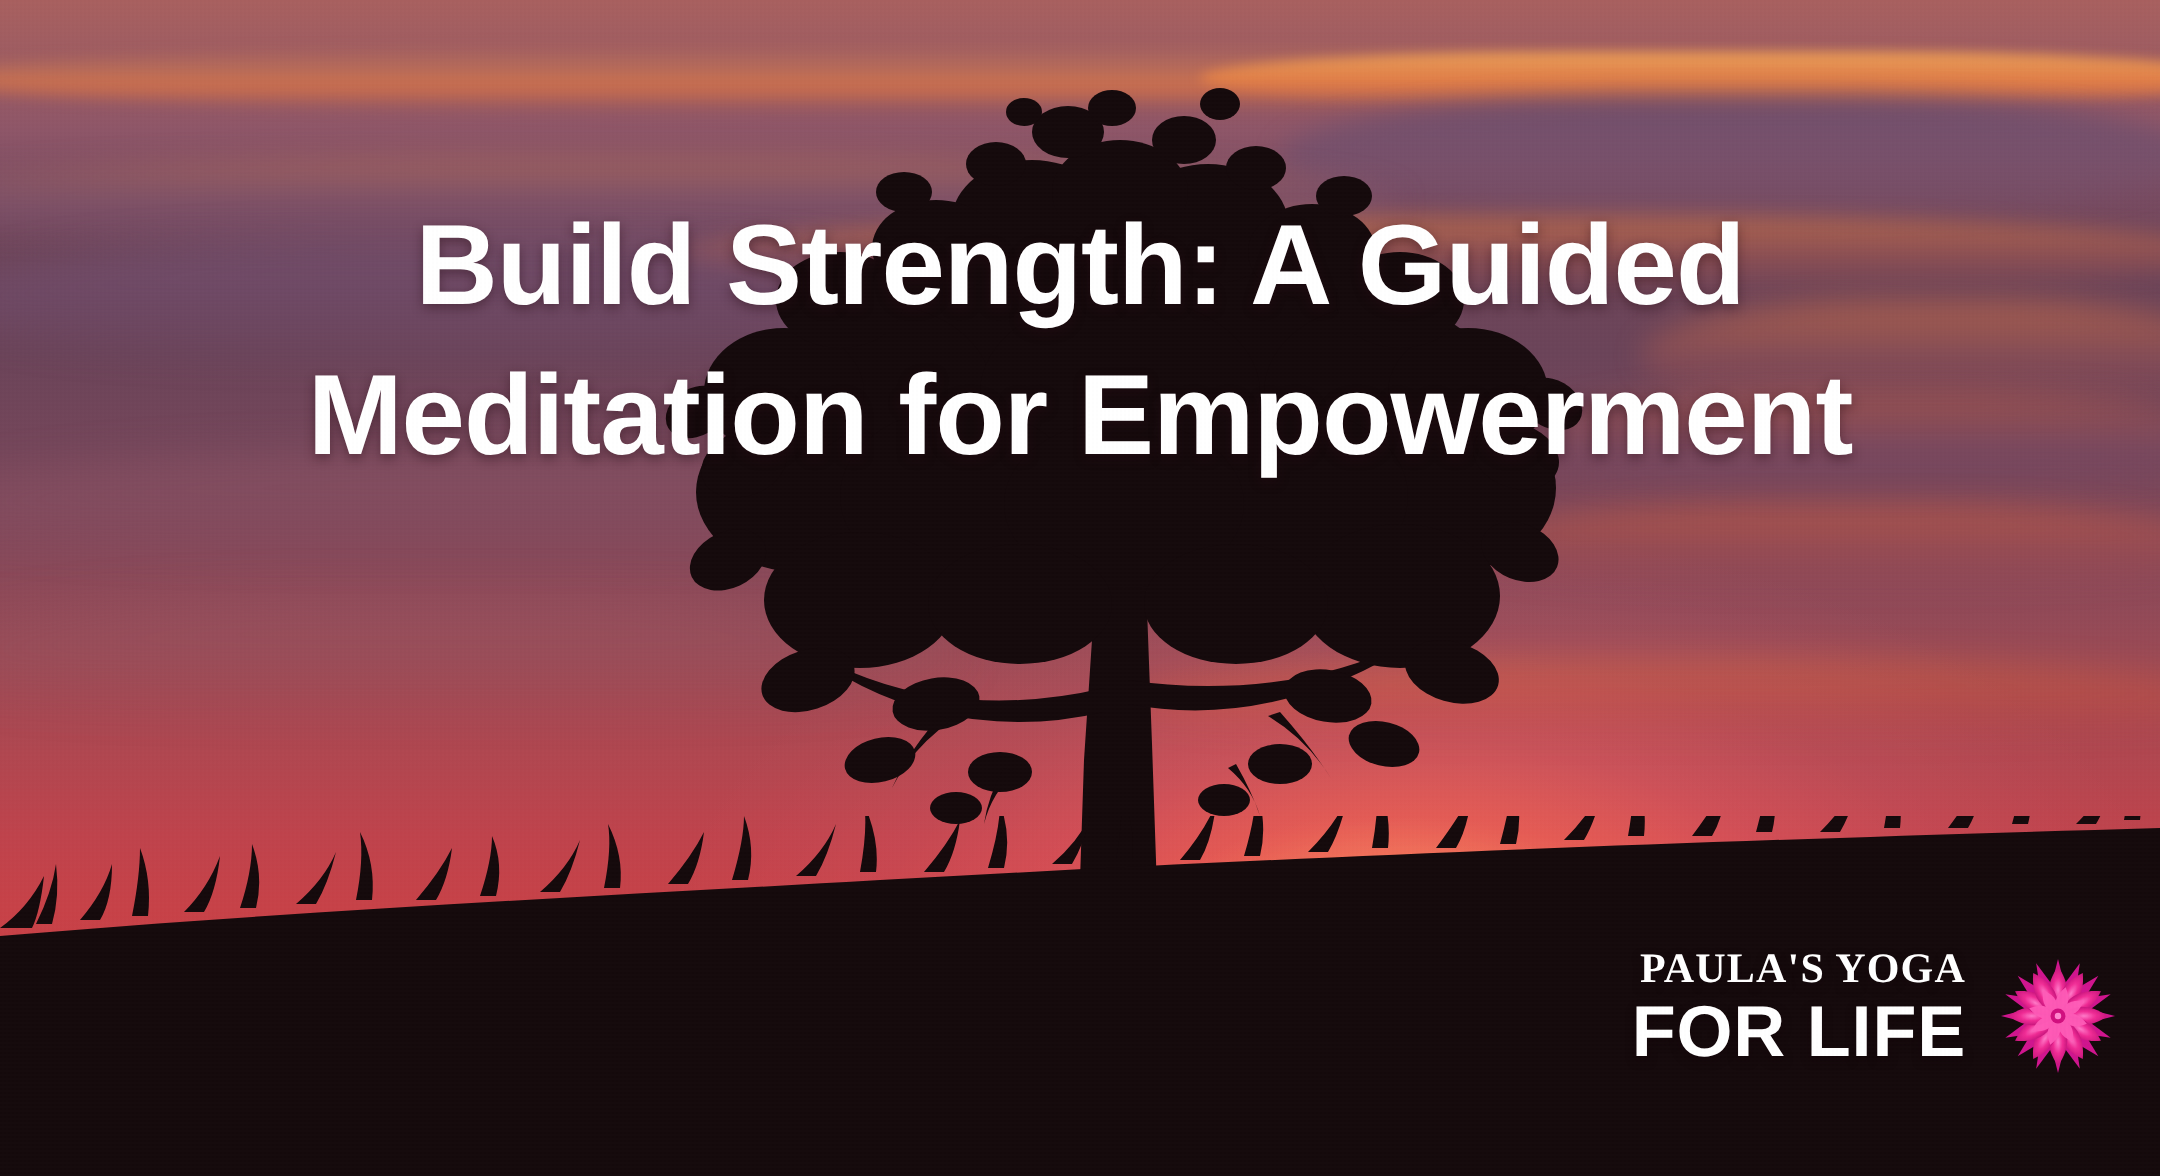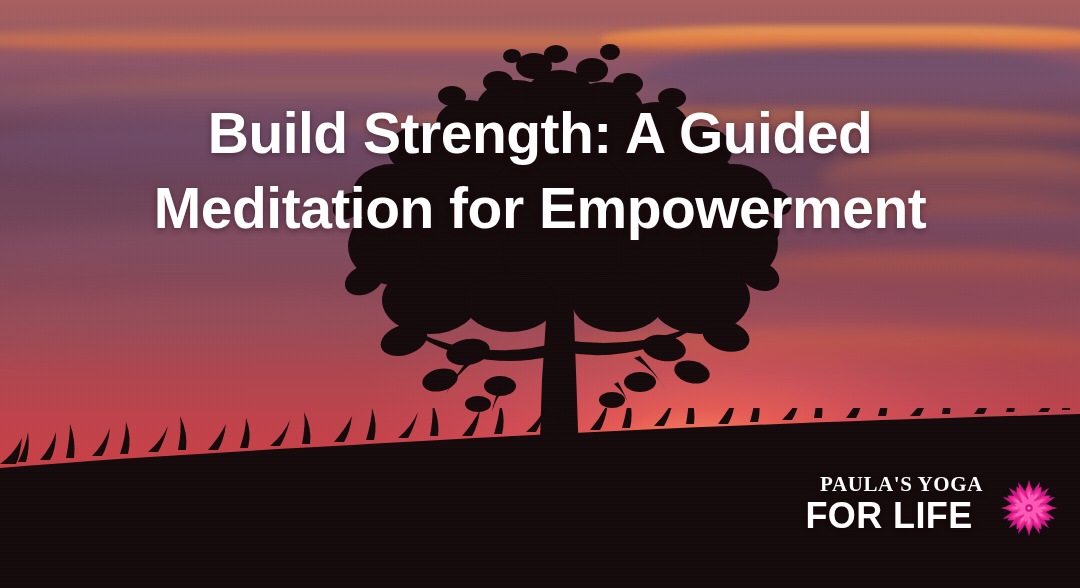--- a/index.html
+++ b/index.html
@@ -146,21 +146,20 @@
     text-shadow:0 2px 5px rgba(20,5,10,0.55);
   }
   .logo-line1 {
     font-size:21px; font-weight:bold;
     letter-spacing:0.6px; line-height:1;font-family:Liberation Serif, serif;
   }
   .logo-line2 {
     font-size:36px; font-weight:bold;
     letter-spacing:0.4px; line-height:1.05;
     margin-top:2px;
-    text-align:center;
   }
   .logo-flower {
     position:absolute; right:0; top:3px;
     width:62px; height:62px;
   }
   .logo-flower svg { display:block; width:62px; height:62px; }
   
   .grain {
     position:absolute; inset:0;
     opacity:0.05;

